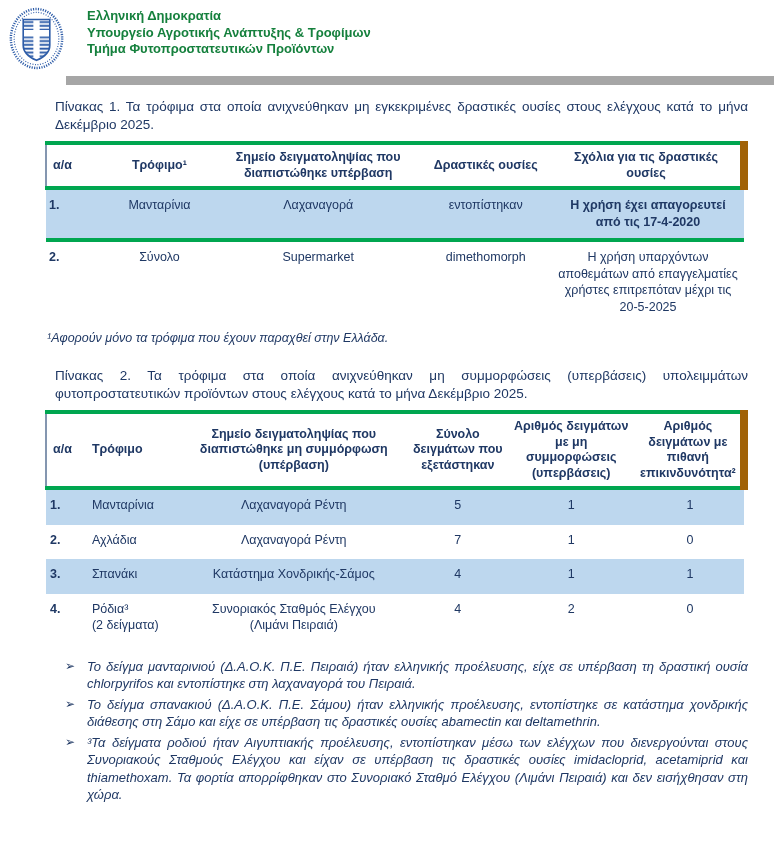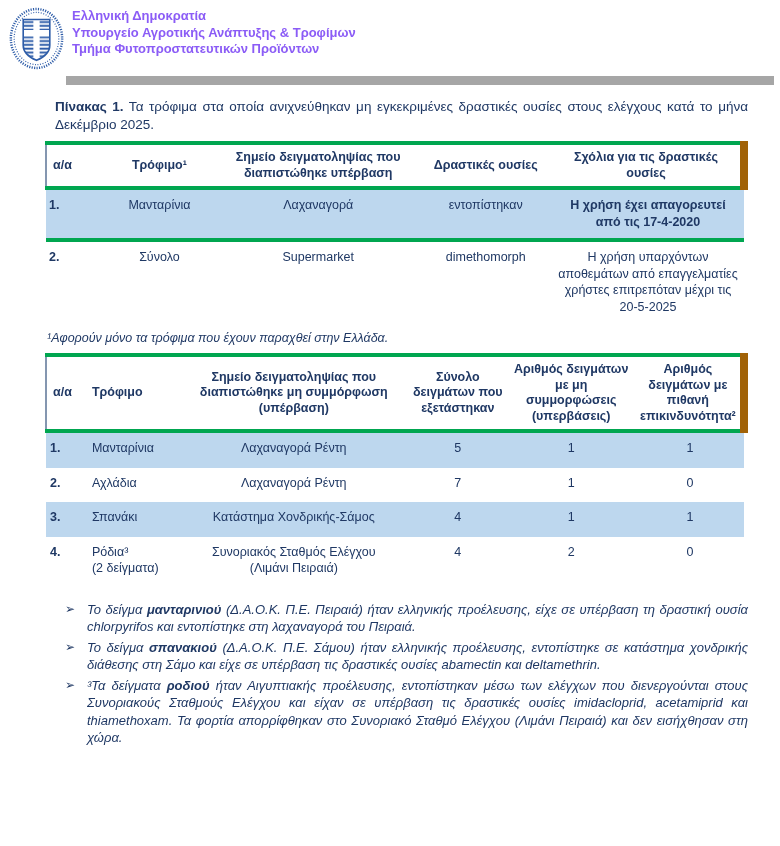--- a/index.html
+++ b/index.html
@@ -4,26 +4,26 @@
 <style>
   html,body{margin:0;padding:0;background:#ffffff;}
   .page{
     width:780px;height:846px;overflow:hidden;background:#fff;
     font-family:"Liberation Sans","DejaVu Sans",sans-serif;
     color:#1f3864;position:relative;box-sizing:border-box;
   }
   
   .hdr{display:flex;align-items:flex-start;padding:5px 0 0 8px;}
   .logo{width:57px;height:67px;flex:0 0 auto;margin-right:7px;}
-  .ministry{color:#8b5cf6;font-weight:bold;font-size:13px;line-height:16.5px;padding-top:3px;}
+  .ministry{color:#15803d;font-weight:bold;font-size:13px;line-height:16.5px;padding-top:3px;margin-left:15px;}
   .graybar{margin:4px 6px 0 66px;height:9px;background:#a6a6a6;}
   
   .content{padding:0 32px 0 45px;}
   .para{margin:13px 0 0 10px;text-align:justify;font-size:13.5px;line-height:18px;}
-  .b{font-weight:bold;}
+  .b{font-weight:normal;}
   
   table{border-collapse:collapse;width:703px;table-layout:fixed;font-size:12.5px;}
   th,td{white-space:pre-line;word-wrap:break-word;}
   .t1,.t2{margin-top:7px;border-top:4px solid #00a650;}
   .t1 thead tr,.t2 thead tr{border-bottom:4px solid #00a650;}
   thead th{font-weight:bold;vertical-align:middle;text-align:center;padding:5px 4px;line-height:15.5px;}
   thead th:first-child{border-left:2px solid #8496b0;text-align:left;padding-left:6px;}
   thead th:last-child{border-right:8px solid #a16207;}
   tbody td{vertical-align:top;text-align:center;padding:7px 5px 8px;line-height:16.5px;}
   td.num{text-align:left;font-weight:bold;padding-left:3px;}
@@ -108,20 +108,21 @@
           <td>Σύνολο</td>
           <td>Supermarket</td>
           <td>dimethomorph</td>
           <td>Η χρήση υπαρχόντων αποθεμάτων από επαγγελματίες χρήστες επιτρεπόταν μέχρι τις 20-5-2025</td>
         </tr>
       </tbody>
     </table>
 
     <p class="fn1">¹Αφορούν μόνο τα τρόφιμα που έχουν παραχθεί στην Ελλάδα.</p>
 
+    <p class="para para2"><span class="b">Πίνακας 2.</span><span> Τα τρόφιμα στα οποία ανιχνεύθηκαν μη συμμορφώσεις (υπερβάσεις) υπολειμμάτων φυτοπροστατευτικών προϊόντων στους ελέγχους κατά το μήνα Δεκέμβριο 2025.</span></p>
 
     <table class="t2">
       <colgroup>
         <col style="width:6%">
           <col style="width:13%">
           <col style="width:33%">
         <col style="width:14%">
           <col style="width:18.5%">
           <col style="width:15.5%">
       </colgroup>

